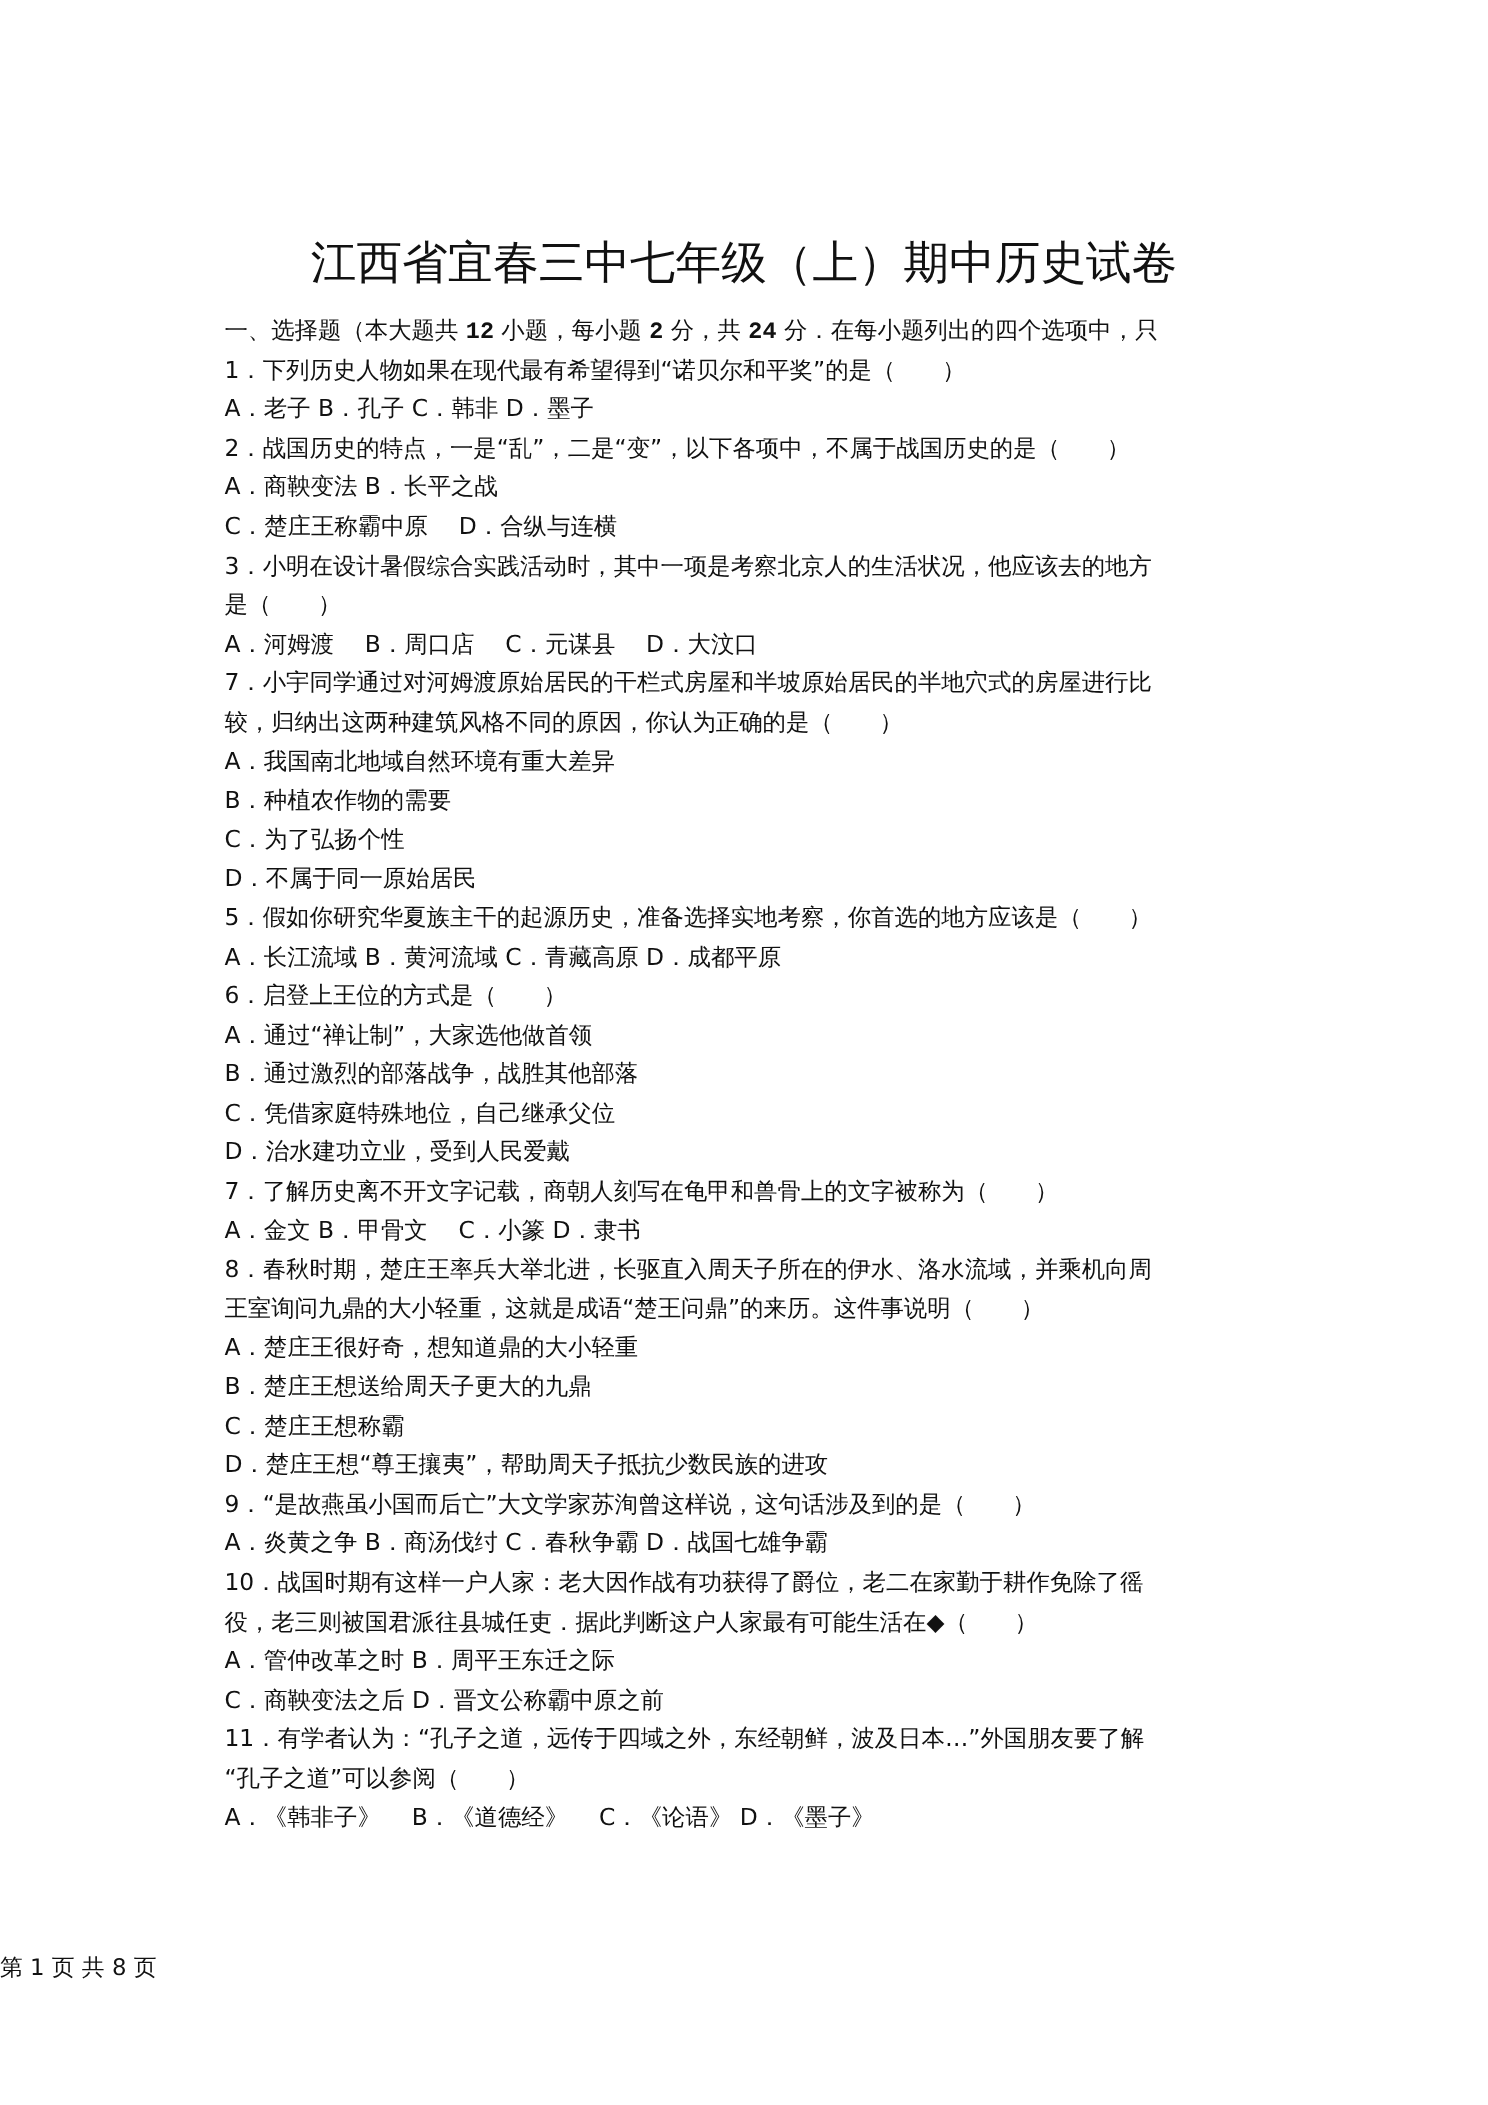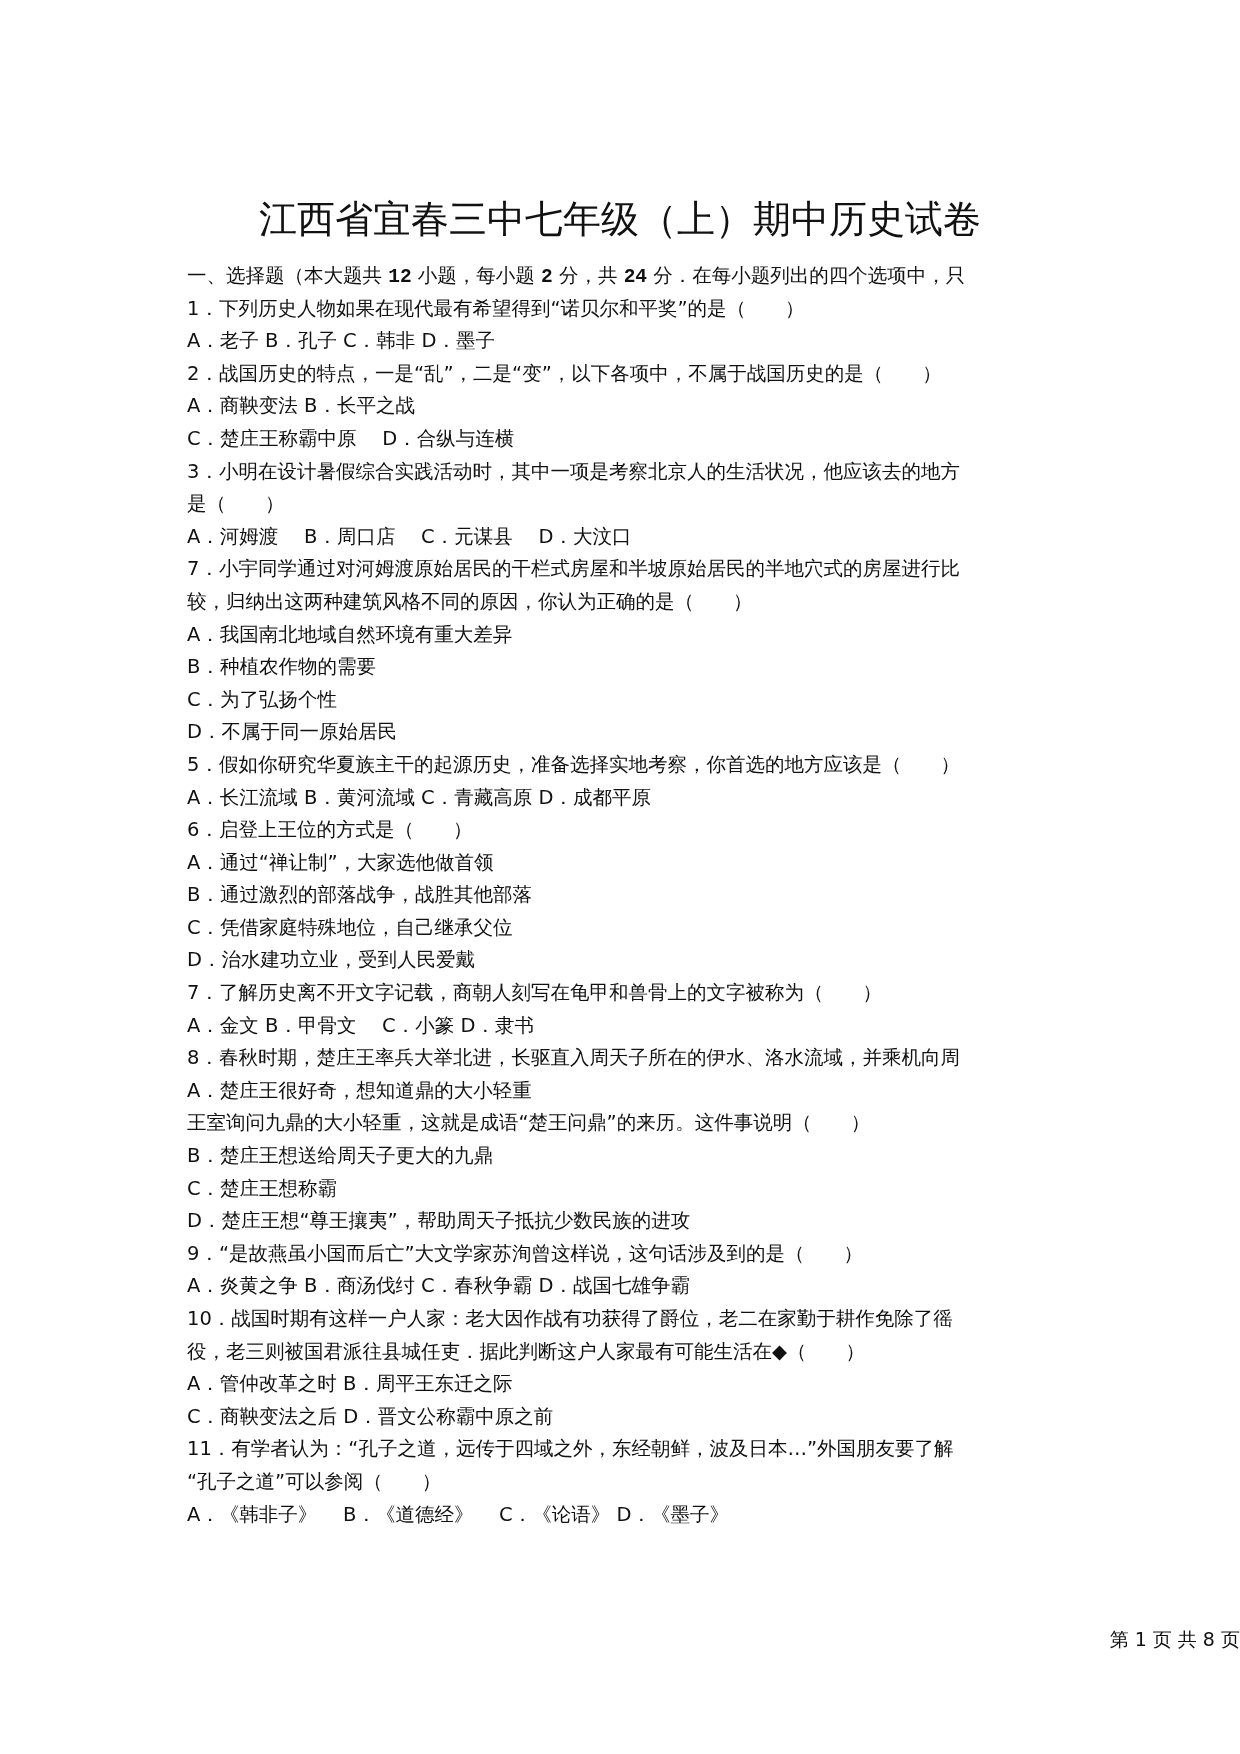--- a/index.html
+++ b/index.html
@@ -3,21 +3,21 @@
 <meta charset="utf-8">
 <style>
   html, body { margin: 0; padding: 0; background: #ffffff; }
   body { width: 1240px; height: 1754px; position: relative; overflow: hidden;
          font-family: "DejaVu Sans", "Liberation Sans", sans-serif; color: #111111; }
   .page-title { position: absolute; top: 170px; left: 0; width: 1240px; text-align: center;
                 font-size: 38px; letter-spacing: 0px; font-weight: normal; color: #111; margin-top: 24px; }
   .content { position: absolute; top: 260px; left: 187px; width: 880px; }
   .line { font-size: 19.5px; line-height: 32.6px; height: 32.6px; white-space: pre; color: #111; }
   .b { font-weight: bold; font-family: Liberation Mono, monospace; }
-  .footer { position: absolute; top: 1627px; left: 0; width: 1240px; text-align: right;
+  .footer { position: absolute; top: 1627px; left: 0; width: 1240px; text-align: left;
             font-size: 19px; color: #111; }
 </style>
 </head>
 <body>
 
 <div class="page-title">江西省宜春三中七年级（上）期中历史试卷</div>
 
 <div class="content">
   <div class="line"><span>一、选择题（本大题共 </span><span class="b">12</span><span> 小题，每小题 </span><span class="b">2</span><span> 分，共 </span><span class="b">24</span><span> 分．在每小题列出的四个选项中，只</span></div>
 
@@ -38,22 +38,22 @@
   <div class="line">5．假如你研究华夏族主干的起源历史，准备选择实地考察，你首选的地方应该是（　　）</div>
   <div class="line">A．长江流域 B．黄河流域 C．青藏高原 D．成都平原</div>
   <div class="line">6．启登上王位的方式是（　　）</div>
   <div class="line">A．通过“禅让制”，大家选他做首领</div>
   <div class="line">B．通过激烈的部落战争，战胜其他部落</div>
   <div class="line">C．凭借家庭特殊地位，自己继承父位</div>
   <div class="line">D．治水建功立业，受到人民爱戴</div>
   <div class="line">7．了解历史离不开文字记载，商朝人刻写在龟甲和兽骨上的文字被称为（　　）</div>
   <div class="line">A．金文 B．甲骨文　 C．小篆 D．隶书</div>
   <div class="line">8．春秋时期，楚庄王率兵大举北进，长驱直入周天子所在的伊水、洛水流域，并乘机向周</div>
+  <div class="line">王室询问九鼎的大小轻重，这就是成语“楚王问鼎”的来历。这件事说明（　　）</div>
   <div class="line">A．楚庄王很好奇，想知道鼎的大小轻重</div>
-  <div class="line">王室询问九鼎的大小轻重，这就是成语“楚王问鼎”的来历。这件事说明（　　）</div>
   <div class="line">B．楚庄王想送给周天子更大的九鼎</div>
   <div class="line">C．楚庄王想称霸</div>
   <div class="line">D．楚庄王想“尊王攘夷”，帮助周天子抵抗少数民族的进攻</div>
   <div class="line">9．“是故燕虽小国而后亡”大文学家苏洵曾这样说，这句话涉及到的是（　　）</div>
   <div class="line">A．炎黄之争 B．商汤伐纣 C．春秋争霸 D．战国七雄争霸</div>
   <div class="line">10．战国时期有这样一户人家：老大因作战有功获得了爵位，老二在家勤于耕作免除了徭</div>
   <div class="line">役，老三则被国君派往县城任吏．据此判断这户人家最有可能生活在◆（　　）</div>
   <div class="line">A．管仲改革之时 B．周平王东迁之际</div>
   <div class="line">C．商鞅变法之后 D．晋文公称霸中原之前</div>
   <div class="line">11．有学者认为：“孔子之道，远传于四域之外，东经朝鲜，波及日本…”外国朋友要了解</div>

